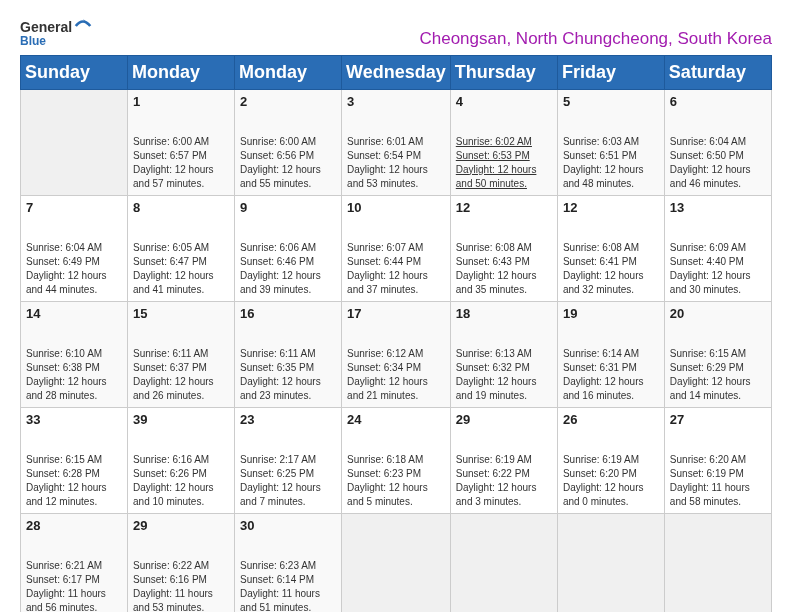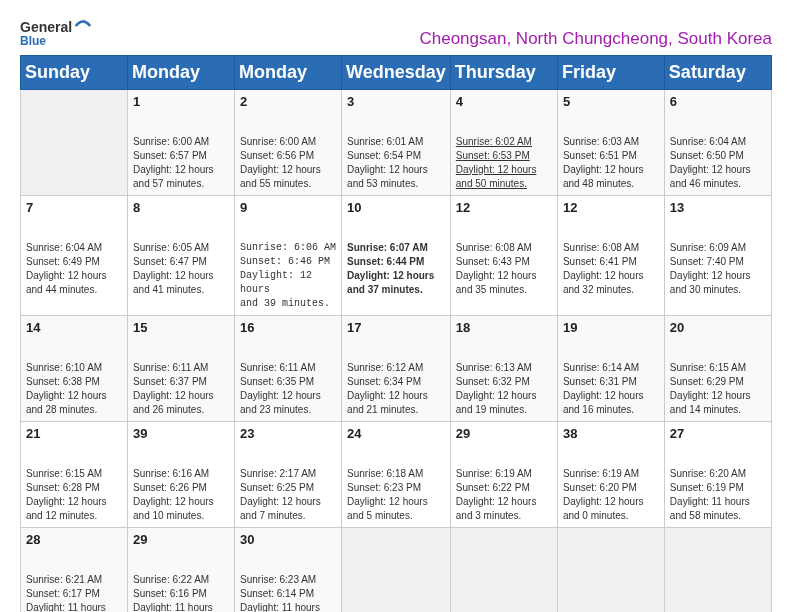--- a/index.html
+++ b/index.html
@@ -189,28 +189,28 @@
         </td>
         <td>
           <span class="day-number">8</span>
           <div class="day-info" style="white-space: pre-line;">Sunrise: 6:05 AM
 Sunset: 6:47 PM
 Daylight: 12 hours
 and 41 minutes.</div>
         </td>
         <td>
           <span class="day-number">9</span>
-          <div class="day-info" style="white-space: pre-line; font-family: Liberation Mono, monospace;">Sunrise: 6:06 AM
+          <div class="day-info" style="white-space: pre-line;">Sunrise: 6:06 AM
 Sunset: 6:46 PM
 Daylight: 12 hours
 and 39 minutes.</div>
         </td>
         <td>
           <span class="day-number">10</span>
-          <div class="day-info" style="white-space: pre-line; font-weight: bold;">Sunrise: 6:07 AM
+          <div class="day-info" style="white-space: pre-line;">Sunrise: 6:07 AM
 Sunset: 6:44 PM
 Daylight: 12 hours
 and 37 minutes.</div>
         </td>
         <td>
           <span class="day-number">12</span>
           <div class="day-info" style="white-space: pre-line;">Sunrise: 6:08 AM
 Sunset: 6:43 PM
 Daylight: 12 hours
 and 35 minutes.</div>
@@ -218,21 +218,21 @@
         <td>
           <span class="day-number">12</span>
           <div class="day-info" style="white-space: pre-line;">Sunrise: 6:08 AM
 Sunset: 6:41 PM
 Daylight: 12 hours
 and 32 minutes.</div>
         </td>
         <td>
           <span class="day-number">13</span>
           <div class="day-info" style="white-space: pre-line;">Sunrise: 6:09 AM
-Sunset: 7:40 PM
+Sunset: 4:40 PM
 Daylight: 12 hours
 and 30 minutes.</div>
         </td>
       </tr>
       <tr class="row-bg-odd">
         <td>
           <span class="day-number">14</span>
           <div class="day-info" style="white-space: pre-line;">Sunrise: 6:10 AM
 Sunset: 6:38 PM
 Daylight: 12 hours
@@ -276,21 +276,21 @@
         <td>
           <span class="day-number">20</span>
           <div class="day-info" style="white-space: pre-line;">Sunrise: 6:15 AM
 Sunset: 6:29 PM
 Daylight: 12 hours
 and 14 minutes.</div>
         </td>
       </tr>
       <tr class="row-bg-even">
         <td>
-          <span class="day-number">21</span>
+          <span class="day-number">33</span>
           <div class="day-info" style="white-space: pre-line;">Sunrise: 6:15 AM
 Sunset: 6:28 PM
 Daylight: 12 hours
 and 12 minutes.</div>
         </td>
         <td>
           <span class="day-number">39</span>
           <div class="day-info" style="white-space: pre-line;">Sunrise: 6:16 AM
 Sunset: 6:26 PM
 Daylight: 12 hours
@@ -311,21 +311,21 @@
 and 5 minutes.</div>
         </td>
         <td>
           <span class="day-number">29</span>
           <div class="day-info" style="white-space: pre-line;">Sunrise: 6:19 AM
 Sunset: 6:22 PM
 Daylight: 12 hours
 and 3 minutes.</div>
         </td>
         <td>
-          <span class="day-number">38</span>
+          <span class="day-number">26</span>
           <div class="day-info" style="white-space: pre-line;">Sunrise: 6:19 AM
 Sunset: 6:20 PM
 Daylight: 12 hours
 and 0 minutes.</div>
         </td>
         <td>
           <span class="day-number">27</span>
           <div class="day-info" style="white-space: pre-line;">Sunrise: 6:20 AM
 Sunset: 6:19 PM
 Daylight: 11 hours

